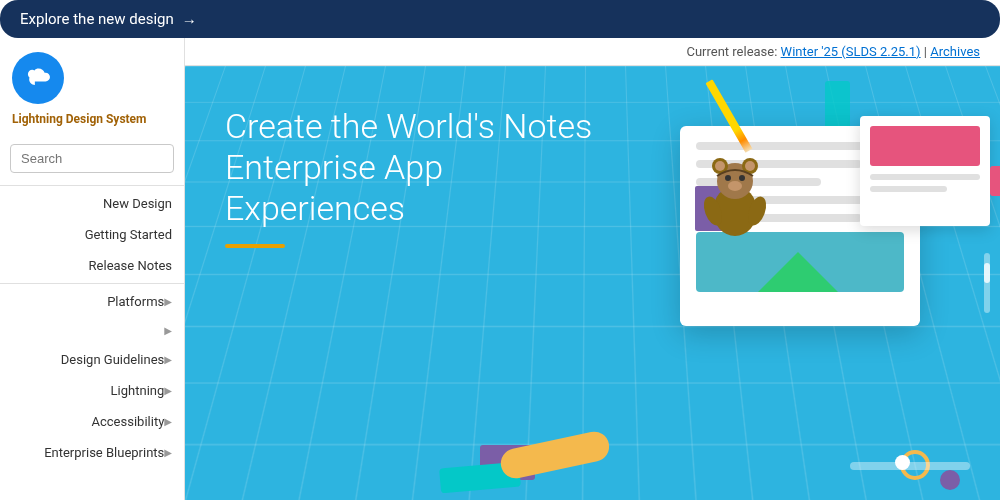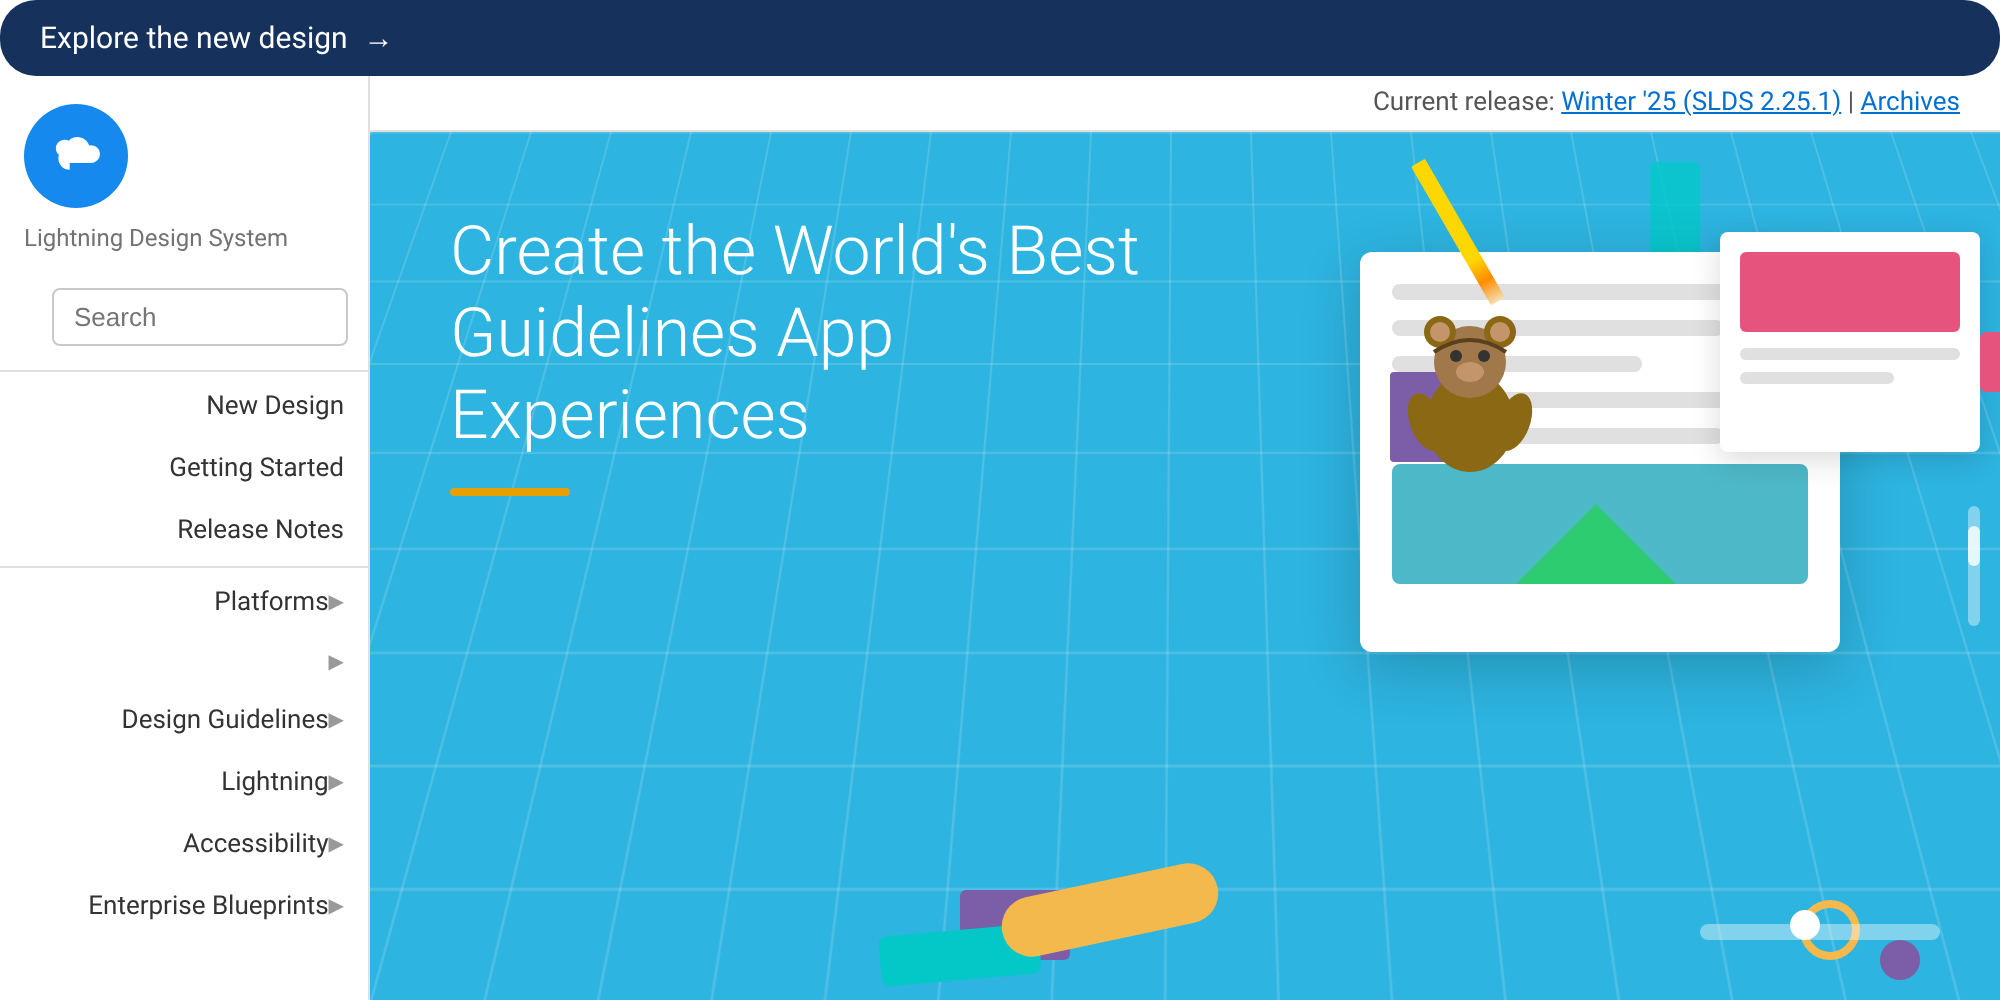--- a/index.html
+++ b/index.html
@@ -62,28 +62,27 @@
       margin-bottom: 8px;
     }
 
     .salesforce-logo svg {
       width: 34px;
       height: 22px;
     }
 
     .site-title {
       font-size: 12px;
-      font-weight: 400;
-      color: #737373;
+      font-weight: 700;
+      color: #a16207;
       line-height: 1.3;
     }
 
     .search-container {
       padding: 6px 10px 10px 10px;
-      margin-left: 16px;
     }
 
     .search-input {
       width: 100%;
       padding: 6px 10px;
       border: 1px solid #c9c9c9;
       border-radius: 4px;
       font-size: 13px;
       color: #666;
       outline: none;
@@ -427,21 +426,21 @@
     <div class="release-bar">
       <span>Current release:</span>
       <a href="#">Winter '25 (SLDS 2.25.1)</a>
       <span>|</span>
       <a href="#">Archives</a>
     </div>
 
     <div class="hero-section">
 
       <div class="hero-text">
-        <h1 class="hero-title">Create the World's Best Guidelines App Experiences</h1>
+        <h1 class="hero-title">Create the World's Notes Enterprise App Experiences</h1>
         <div class="hero-underline"></div>
       </div>
 
       <div class="iso-elements">
 
         <div class="doc-card">
           <div class="doc-line full"></div>
           <div class="doc-line medium"></div>
           <div class="doc-line short"></div>
           <div class="doc-line full"></div>

